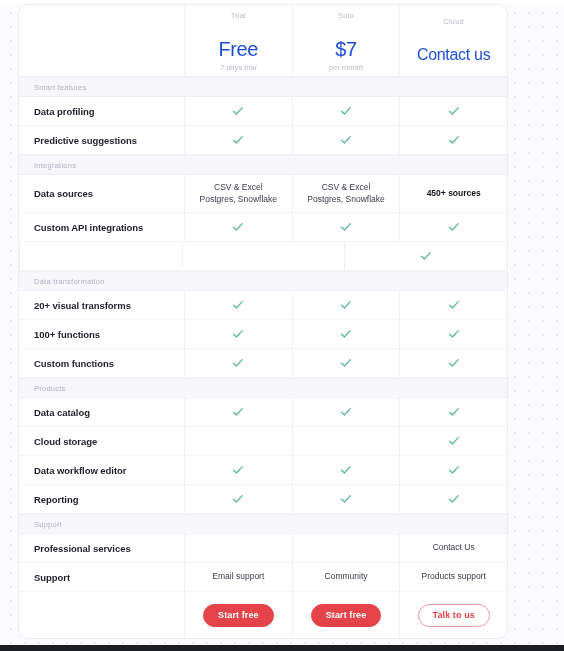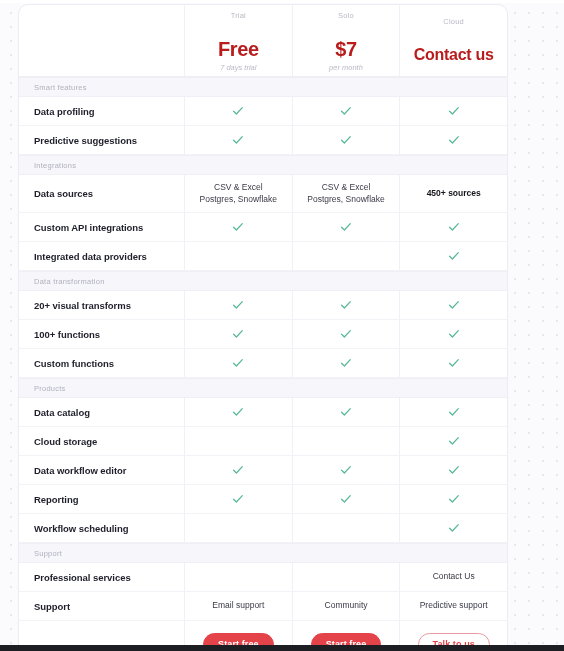--- a/index.html
+++ b/index.html
@@ -94,22 +94,22 @@
 
   .tier-name {
     font-size: 7.5px;
     color: #b9b9c6;
     letter-spacing: .2px;
     line-height: 11px;
   }
 
   .tier-price {
     font-size: 20px;
-    font-weight: bold;
-    color: #b91c1c;
+    font-weight: normal;
+    color: #1d4ed8;
     letter-spacing: -.4px;
     line-height: 24px;
     margin-top: 15px;
   }
 
   .tier-price.small {
     font-size: 16px;
     letter-spacing: -.3px;
   }
 
@@ -327,23 +327,20 @@
           </div>
           <div class="cell">
             <span class="check">
               <svg width="12" height="12" viewBox="0 0 12 12" fill="none">
                 <path d="M1.6 6.2 L4.4 9 L10.3 2.6" stroke="#58b79b" stroke-width="1.25" stroke-linecap="round" stroke-linejoin="round"></path>
               </svg>
             </span>
           </div>
         </div>
         <div class="row feature-row">
-          <div class="cell-label">
-            <span class="feature-name">Integrated data providers</span>
-          </div>
           <div class="cell">
             <span class="empty"></span>
           </div>
           <div class="cell">
             <span class="empty"></span>
           </div>
           <div class="cell">
             <span class="check">
               <svg width="12" height="12" viewBox="0 0 12 12" fill="none">
                 <path d="M1.6 6.2 L4.4 9 L10.3 2.6" stroke="#58b79b" stroke-width="1.25" stroke-linecap="round" stroke-linejoin="round"></path>
@@ -524,38 +521,20 @@
             </span>
           </div>
           <div class="cell">
             <span class="check">
               <svg width="12" height="12" viewBox="0 0 12 12" fill="none">
                 <path d="M1.6 6.2 L4.4 9 L10.3 2.6" stroke="#58b79b" stroke-width="1.25" stroke-linecap="round" stroke-linejoin="round"></path>
               </svg>
             </span>
           </div>
         </div>
-        <div class="row feature-row">
-          <div class="cell-label">
-            <span class="feature-name">Workflow scheduling</span>
-          </div>
-          <div class="cell">
-            <span class="empty"></span>
-          </div>
-          <div class="cell">
-            <span class="empty"></span>
-          </div>
-          <div class="cell">
-            <span class="check">
-              <svg width="12" height="12" viewBox="0 0 12 12" fill="none">
-                <path d="M1.6 6.2 L4.4 9 L10.3 2.6" stroke="#58b79b" stroke-width="1.25" stroke-linecap="round" stroke-linejoin="round"></path>
-              </svg>
-            </span>
-          </div>
-        </div>
         <div class="section-row">
           <span class="section-title">Support</span>
         </div>
         <div class="row feature-row">
           <div class="cell-label">
             <span class="feature-name">Professional services</span>
           </div>
           <div class="cell">
             <span class="empty"></span>
           </div>
@@ -570,21 +549,21 @@
           <div class="cell-label">
             <span class="feature-name">Support</span>
           </div>
           <div class="cell">
             <span class="cell-text">Email support</span>
           </div>
           <div class="cell">
             <span class="cell-text">Community</span>
           </div>
           <div class="cell">
-            <span class="cell-text">Predictive support</span>
+            <span class="cell-text">Products support</span>
           </div>
         </div>
       </div>
 
     <div class="row cta-row">
       <div class="cell-label"></div>
       <div class="cell">
         <span class="btn btn-solid">Start free</span>
       </div>
       <div class="cell">

